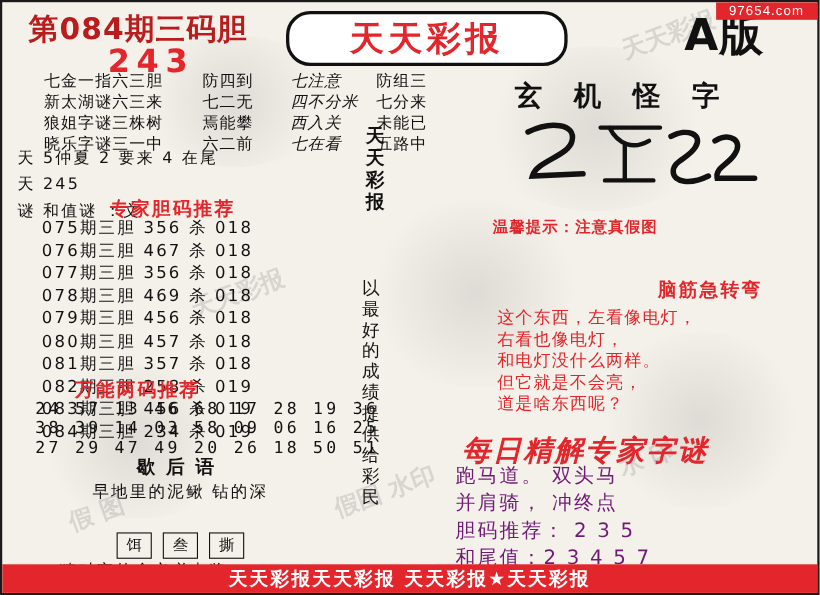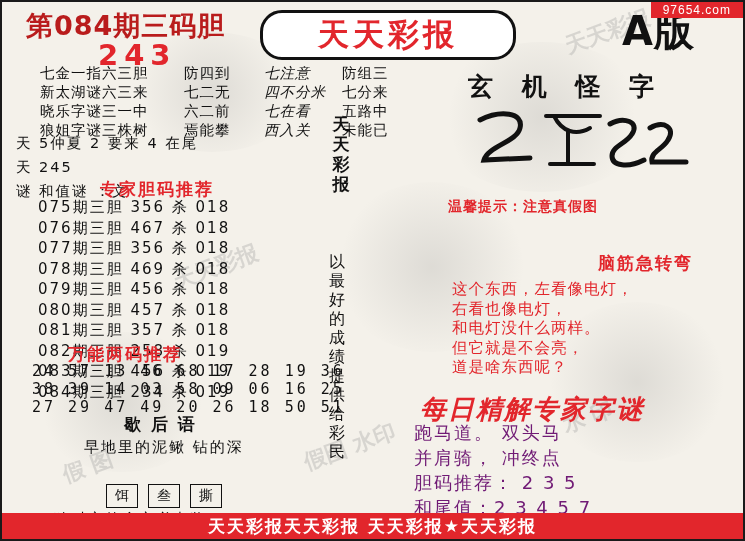--- a/index.html
+++ b/index.html
@@ -151,32 +151,32 @@
       <div>防组三</div>
     </div>
     <div class="row">
       <div class="w1">新太湖谜</div>
       <div class="w2">六三来</div>
       <div class="w3">七二无</div>
       <div class="w4">四不分米</div>
       <div>七分来</div>
     </div>
     <div class="row">
+      <div class="w1">狼姐字谜</div>
+      <div class="w2">三株树</div>
+      <div class="w3">焉能攀</div>
+      <div class="w4">西入关</div>
+      <div>未能已</div>
+    </div>
+    <div class="row">
       <div class="w1">晓乐字谜</div>
       <div class="w2">三一中</div>
       <div class="w3">六二前</div>
       <div class="w4">七在看</div>
       <div>五路中</div>
-    </div>
-    <div class="row">
-      <div class="w1">狼姐字谜</div>
-      <div class="w2">三株树</div>
-      <div class="w3">焉能攀</div>
-      <div class="w4">西入关</div>
-      <div>未能已</div>
     </div>
   </div>
 
   <div class="lines">
     <div class="l">天     5仲夏 2 要来 4 在尾</div>
     <div class="l">天                  245</div>
     <div class="l">谜    和值谜      ：文</div>
   </div>
 
   <div class="sec-title" style="left:98px;top:176px;">专家胆码推荐</div>

